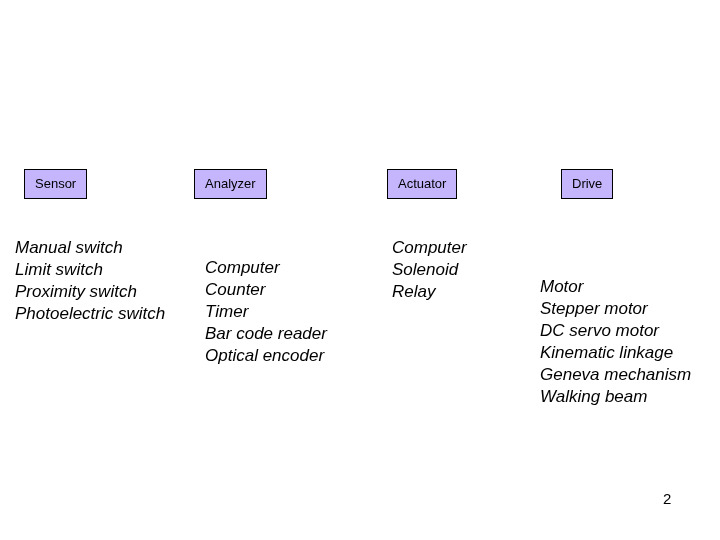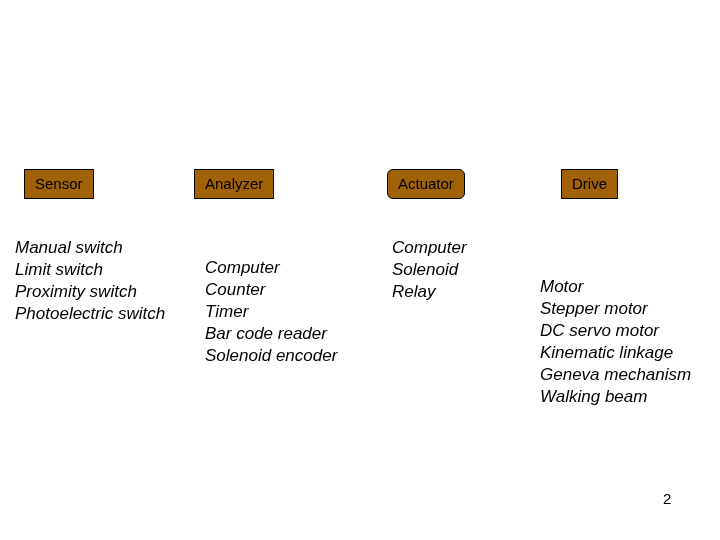--- a/index.html
+++ b/index.html
@@ -25,22 +25,22 @@
     background: #ffffff;
   }
   .column {
     position: absolute;
     top: 0;
   }
   .col-header {
     position: absolute;
     display: inline-block;
     border: 1px solid #000000;
-    background: #a16207;
-    font-size: 15px;
+    background: #c4b5fd;
+    font-size: 13px;
     line-height: 15px;
     padding: 6px 10px 7px 10px;
     white-space: nowrap;
     color: #000000;
   }
   .col-list {
     position: absolute;
     font-size: 17px;
     line-height: 22px;
     white-space: nowrap;
@@ -52,21 +52,21 @@
     height: 22px;
     white-space: nowrap;
   }
   
   .col-1 .col-header { left: 24px; top: 169px; }
   .col-1 .col-list  { left: 15px; top: 237px; }
   
   .col-2 .col-header { left: 194px; top: 169px; }
   .col-2 .col-list  { left: 205px; top: 237px; margin-top: 20px; }
   
-  .col-3 .col-header { left: 387px; top: 169px; border-radius: 6px; }
+  .col-3 .col-header { left: 387px; top: 169px; }
   .col-3 .col-list  { left: 392px; top: 237px; }
   
   .col-4 .col-header { left: 561px; top: 169px; }
   .col-4 .col-list  { left: 540px; top: 237px; margin-top: 39px; }
 
   .page-number {
     position: absolute;
     left: 663px;
     top: 490px;
     font-size: 15px;
@@ -90,21 +90,21 @@
     </div>
   </div>
 
   <div class="column col-2">
     <div class="col-header">Analyzer</div>
     <div class="col-list">
       <span class="item">Computer</span>
       <span class="item">Counter</span>
       <span class="item">Timer</span>
       <span class="item">Bar code reader</span>
-      <span class="item">Solenoid encoder</span>
+      <span class="item">Optical encoder</span>
     </div>
   </div>
 
   <div class="column col-3">
     <div class="col-header">Actuator</div>
     <div class="col-list">
       <span class="item">Computer</span>
       <span class="item">Solenoid</span>
       <span class="item">Relay</span>
     </div>

